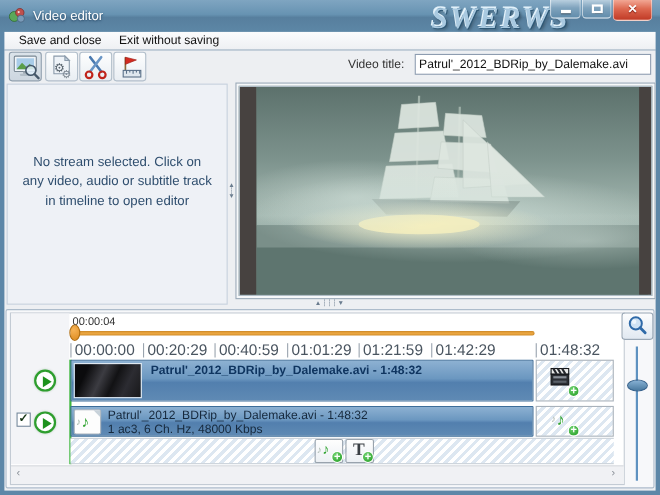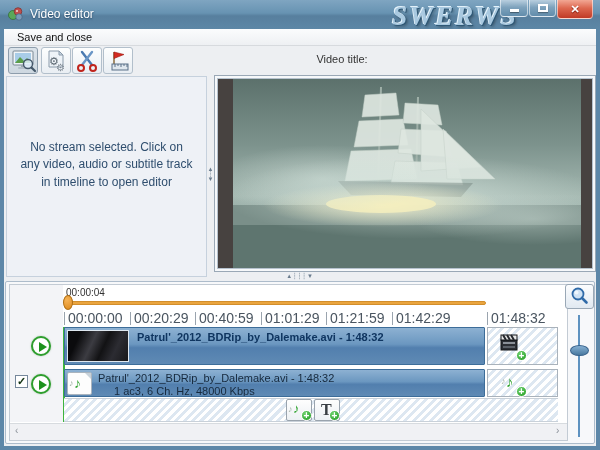--- a/index.html
+++ b/index.html
@@ -88,21 +88,21 @@
   .hatch { background:repeating-linear-gradient(135deg, #ffffff 0 3px, #dde7f1 3px 6px); }
   .track-bar { position:absolute; left:54px; width:421px; border:1px solid #3d6d99; border-radius:1px;
     background:linear-gradient(#8db1d2, #6b97c0 45%, #527fae 55%, #5f8ab4); overflow:hidden; }
   .track-bar.video { top:42px; height:38px; }
   .track-bar.audio { top:84px; height:28px; }
   .thumb { position:absolute; left:2px; top:2px; width:62px; height:32px; border:1px solid #dfe8f0;
     background:linear-gradient(115deg, #0b0b0d 18%, #3c3c42 40%, #121214 58%, #2c2c32 76%, #18181a); }
   .vid-title { position:absolute; left:72px; top:3px; font-weight:bold; color:#0f3560; white-space:nowrap; }
   .vid-details { position:absolute; left:72px; top:17px; color:#1d3042; white-space:nowrap; }
   .aud-title { position:absolute; left:33px; top:2px; color:#16293d; white-space:nowrap; }
-  .aud-details { position:absolute; left:33px; top:15px; color:#16293d; white-space:nowrap;margin-left:16px; }
+  .aud-details { position:absolute; left:33px; top:15px; color:#16293d; white-space:nowrap; }
   .doc-icon { position:absolute; left:2px; top:2px; width:25px; height:23px; background:#fdfdfd;
     border:1px solid #aab4be; border-radius:2px; }
   .doc-fold { position:absolute; right:0; top:0; width:0; height:0;
     border-left:6px solid transparent; border-top:6px solid #c8d2da; }
   .doc-note { position:absolute; left:6px; top:2px; color:#2fa32f; font-size:14px; font-weight:bold; }
   .doc-note-sm { position:absolute; left:1px; top:5px; color:#9fb3a4; font-size:9px; }
   .add-box { position:absolute; left:477px; width:71px; border:1px solid #a9b2bb; }
   .add-box.video { top:42px; height:38px; } .add-box.audio { top:84px; height:28px; }
   .add-strip { position:absolute; left:54px; top:113px; width:494px; height:24px;
     border-top:1px solid #c9d1d9; border-bottom:1px solid #c9d1d9; }
@@ -153,20 +153,21 @@
         <span class="glyph-max"></span>
       </div>
     <div class="win-btn close">
         <div class="glyph-close">✕</div>
       </div>
   </div>
 </div>
 
 <div class="menubar">
   <span class="menu-item">Save and close</span>
+  <span class="menu-item">Exit without saving</span>
 </div>
 
 <div class="client">
 
   <div class="toolbar">
     <div class="tool-btn pressed" style="left:4px">
       <svg width="26" height="23" viewBox="0 0 26 23">
         <rect x="2" y="1" width="20" height="14" rx="1" fill="#f0f4f8" stroke="#7a8894"></rect>
         <rect x="4" y="3" width="16" height="10" fill="#a8cce8"></rect>
         <path d="M4,13 L9,7 L13,11 L16,8 L20,13 Z" fill="#5a9e4a"></path>
@@ -194,20 +195,21 @@
     </div>
     <div class="tool-btn" style="left:99px">
       <svg width="26" height="23" viewBox="0 0 26 23">
         <line x1="8" y1="2" x2="8" y2="14" stroke="#8a6a3a" stroke-width="1.5"></line>
         <path d="M8,2 L18,4.5 L8,8.5 Z" fill="#d42b20" stroke="#9c1a12" stroke-width="0.6"></path>
         <rect x="6" y="14" width="16" height="6" fill="#dfe7ee" stroke="#5a7088"></rect>
         <path d="M9,14 v3 M12,14 v2 M15,14 v3 M18,14 v2 M21,14 v3" stroke="#5a7088" stroke-width="1"></path>
       </svg>
     </div>
     <span class="vt-label">Video title:</span>
+    <input class="title-input" value="Patrul'_2012_BDRip_by_Dalemake.avi" style="">
   </div>
 
   <div class="editor-panel">
     <div class="editor-msg">No stream selected. Click on any video, audio or subtitle track in timeline to open editor</div>
   </div>
 
   <div class="vsplit">
     <span>▲</span>
     <span>┆</span>
     <span>▼</span>

